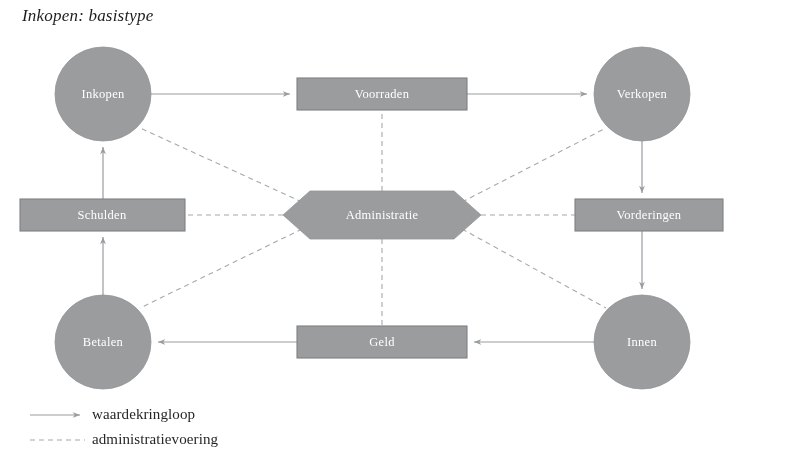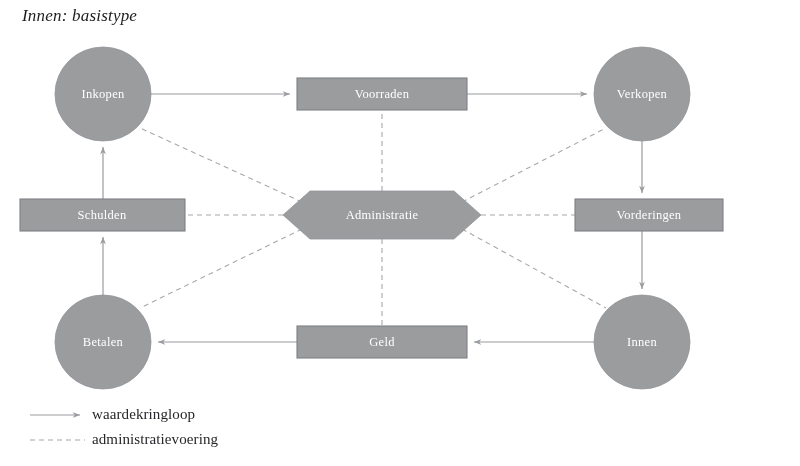--- a/index.html
+++ b/index.html
@@ -52,21 +52,21 @@
     fill: #26262a;
     dominant-baseline: middle;
     letter-spacing: 0.1px;
   }
 </style>
 </head>
 <body>
 
 <div id="figure-root">
 
-  <div class="figure-title">Innen: basistype</div>
+  <div class="figure-title">Inkopen: basistype</div>
 
   <svg id="diagram-svg" viewBox="0 0 800 466">
     <defs>
       <marker id="arrowhead" markerWidth="7" markerHeight="7" refX="6" refY="3" orient="auto" markerUnits="strokeWidth">
         <path d="M0,0.6 L6,3 L0,5.4 L1.6,3 Z" fill="#9a9ca0"></path>
       </marker>
       <marker id="arrowhead-legend" markerWidth="7" markerHeight="7" refX="6" refY="3" orient="auto" markerUnits="strokeWidth">
         <path d="M0,0.6 L6,3 L0,5.4 L1.6,3 Z" fill="#9a9ca0"></path>
       </marker>
     </defs>

